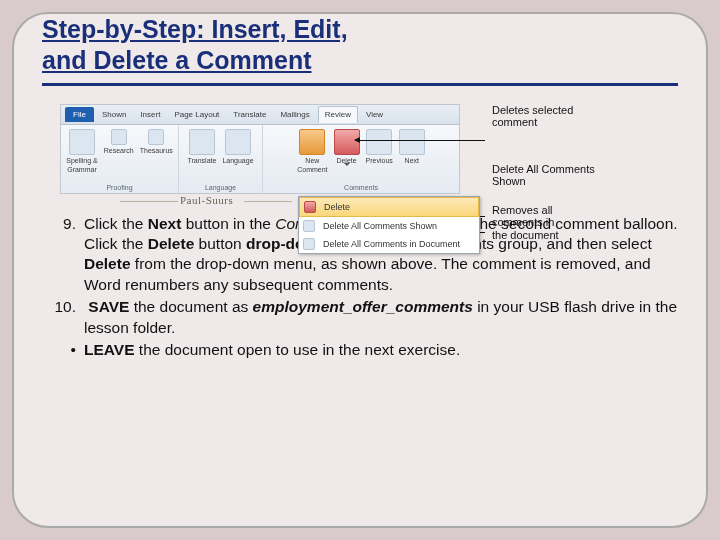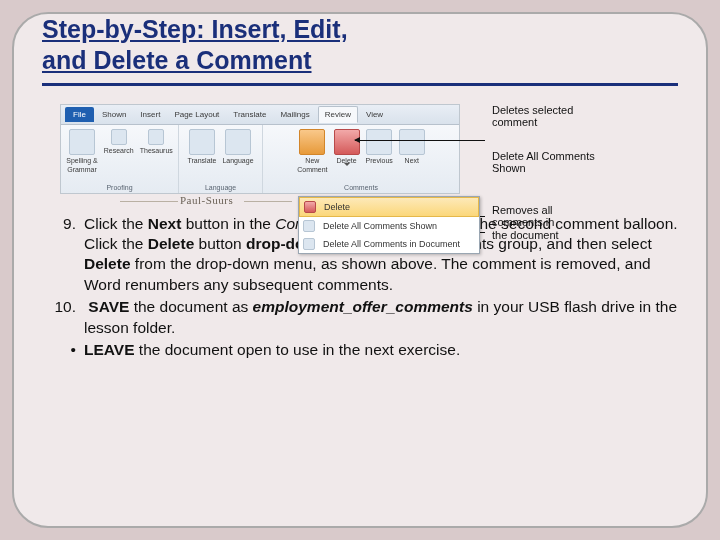--- a/index.html
+++ b/index.html
@@ -285,21 +285,21 @@
       <div class="menu-item"><span class="mi-icon icon"></span><span>Delete All Comments in Document</span></div>
     </div>
 
     <div class="arrow" style="top:36px;left:295px;width:130px"></div>
     <div class="callout" style="top:0px;left:432px">
       <span>Deletes selected</span><br>
       <span>comment</span>
     </div>
 
     <div class="arrow" style="top:112px;left:365px;width:60px"></div>
-    <div class="callout" style="top:46px;left:432px">
+    <div class="callout" style="top:59px;left:432px">
       <span>Delete All Comments</span><br>
       <span>Shown</span>
     </div>
 
     <div class="arrow" style="top:128px;left:395px;width:30px"></div>
     <div class="callout" style="top:100px;left:432px;font-weight:normal">
       <span>Removes all</span><br>
       <span>comments in</span><br>
       <span>the document</span>
     </div>

